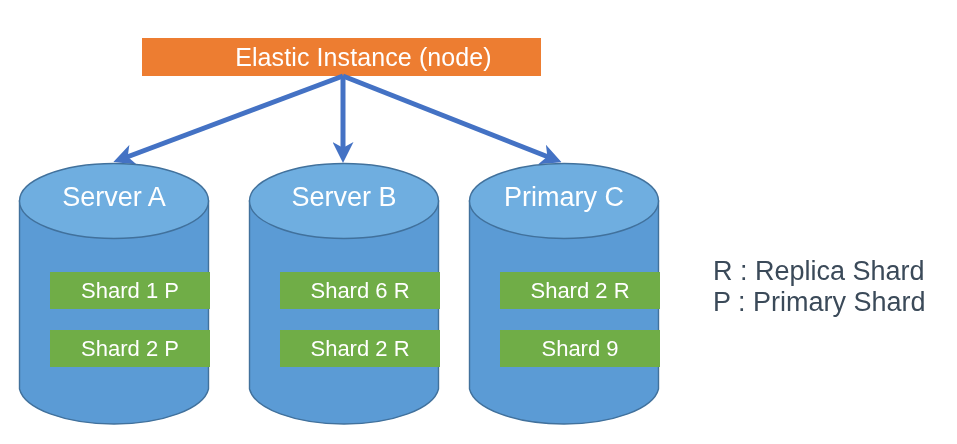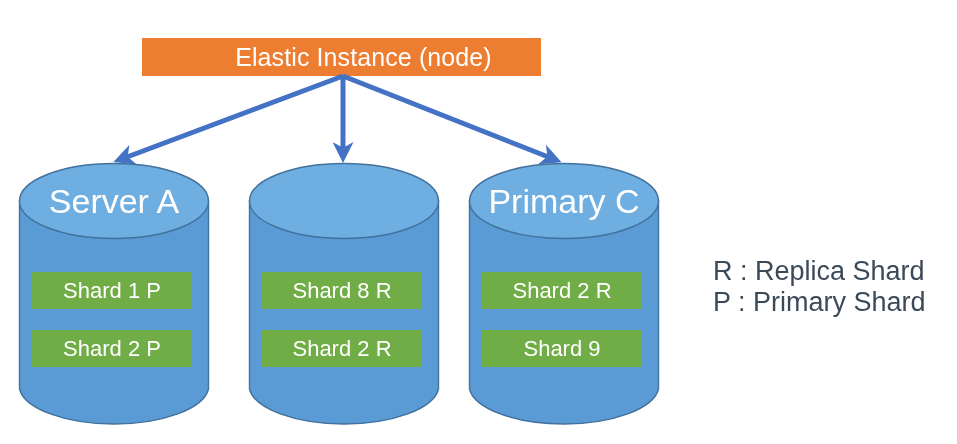--- a/index.html
+++ b/index.html
@@ -64,27 +64,27 @@
     width: 192px;
     height: 266px;
   }
   .cyl-title {
     position: absolute;
     left: 0;
     top: 22px;
     width: 192px;
     text-align: center;
     color: #FFFFFF;
-    font-size: 34px;
+    font-size: 27px;
     line-height: 1;
     white-space: nowrap;
   }
   .shards {
     position: absolute;
-    left: 14px;
+    left: 32px;
     top: 110px;
     width: 160px;
   }
   .shard-box {
     width: 160px;
     height: 37px;
     background: #70AD47;
     display: flex;
     align-items: center;
     justify-content: center;
@@ -147,23 +147,24 @@
         <span class="shard-label">Shard 2 P</span>
       </div>
     </div>
   </div>
 
   <div class="cylinder" style="left:248px; top:162px;">
     <svg class="cyl-svg" viewBox="0 0 192 266" xmlns="http://www.w3.org/2000/svg">
       <path d="M1.5,39 L1.5,227 A 95 39 0 0 0 190.5,227 L190.5,39 Z" fill="#5B9BD5" stroke="#41719C" stroke-width="1.4"></path>
       <ellipse cx="96" cy="39" rx="94.5" ry="37.5" fill="#6FAEE0" stroke="#41719C" stroke-width="1.4"></ellipse>
     </svg>
+    <div class="cyl-title">Server B</div>
     <div class="shards">
       <div class="shard-box">
-        <span class="shard-label">Shard 8 R</span>
+        <span class="shard-label">Shard 6 R</span>
       </div>
       <div class="shard-box">
         <span class="shard-label">Shard 2 R</span>
       </div>
     </div>
   </div>
 
   <div class="cylinder" style="left:468px; top:162px;">
     <svg class="cyl-svg" viewBox="0 0 192 266" xmlns="http://www.w3.org/2000/svg">
       <path d="M1.5,39 L1.5,227 A 95 39 0 0 0 190.5,227 L190.5,39 Z" fill="#5B9BD5" stroke="#41719C" stroke-width="1.4"></path>

